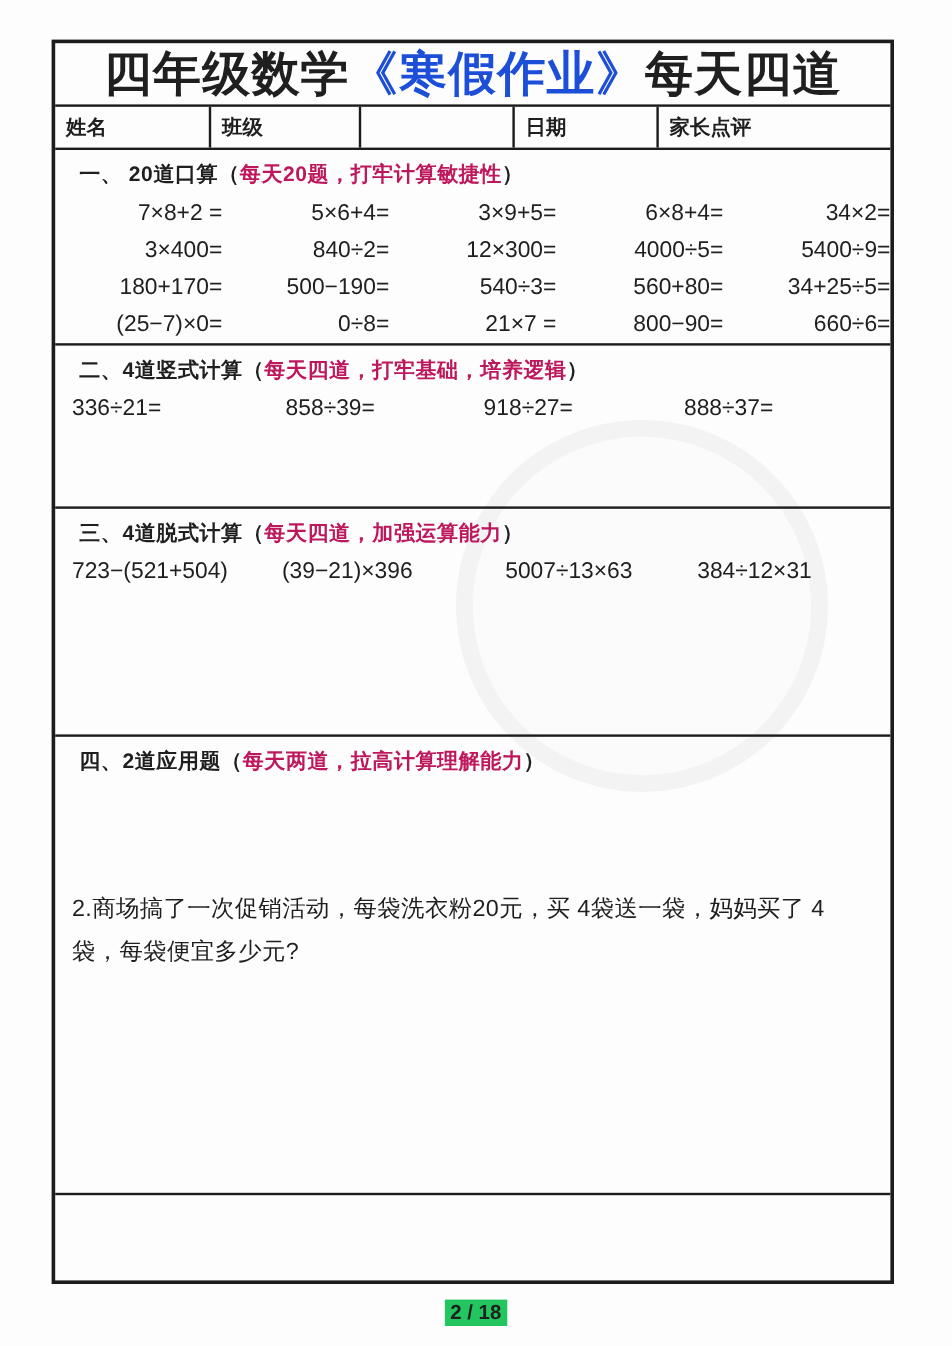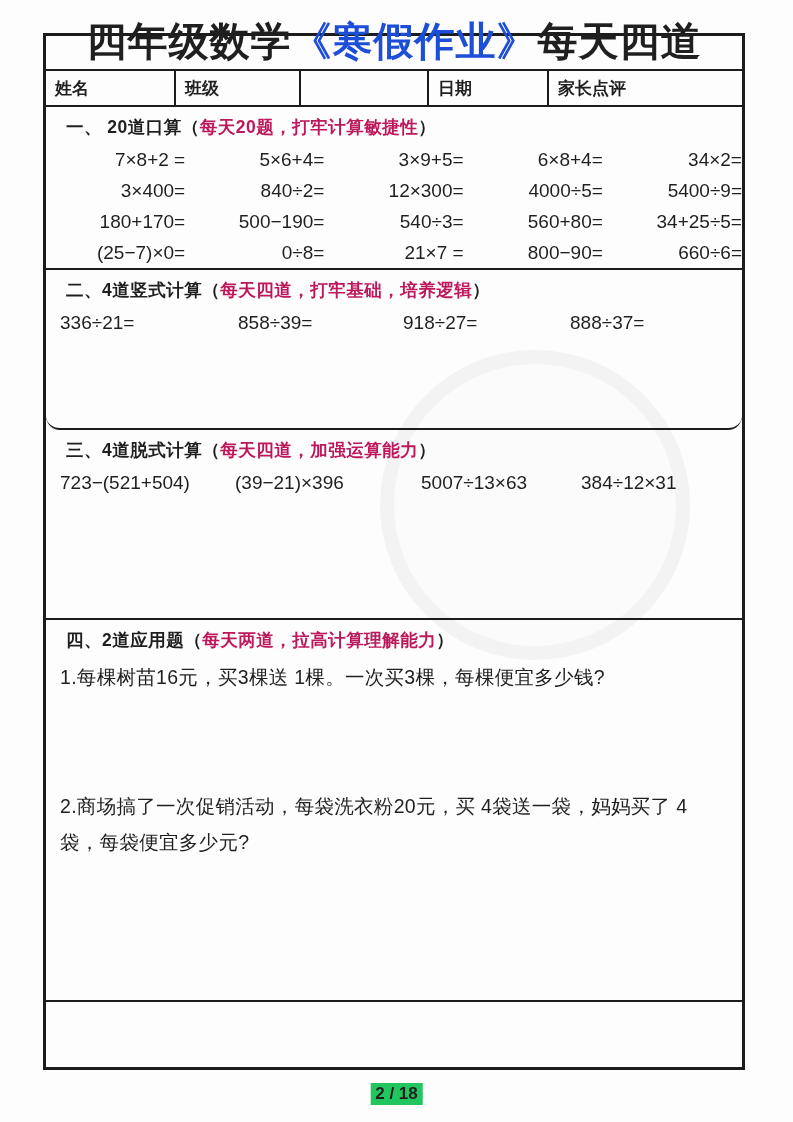--- a/index.html
+++ b/index.html
@@ -26,23 +26,23 @@
     width: 702px; height: 1037px;
     border: 3px solid #1c1c1c;
     display: flex;
     flex-direction: column;
     background: transparent;
   }
   .row-divider { border-bottom: 2px solid #1c1c1c; }
 
   
   .title-row {
-    height: 35px;
+    height: 53px;
     display: flex;
-    align-items: flex-end;
+    align-items: center;
     justify-content: center;
     font-family: "Liberation Serif", serif;
     font-weight: bold;
     font-size: 40px;
     letter-spacing: 1px;
     white-space: nowrap;
   }
   .title-highlight { color: #1d4ed8; }
 
   
@@ -64,21 +64,21 @@
   
   .section { position: relative; }
   .sec-head {
     padding: 8px 0 0 20px;
     font-size: 17.5px;
     font-weight: bold;
     letter-spacing: 0.5px;
   }
   .sec-note { color: #be185d; }
   .sec1 { height: 163px; }
-  .sec2 { height: 160px; border-radius: 14px; }
+  .sec2 { height: 136px; }
   .sec3 { height: 190px; }
   .sec4 { height: 382px; }
 
   .oral-grid {
     margin-top: 5px;
     display: grid;
     grid-template-columns: repeat(5, 1fr);
     grid-auto-rows: 31px;
     align-items: center;
     font-size: 19px;
@@ -205,21 +205,20 @@
       <span class="problem">(39−21)×396</span>
       <span class="problem">5007÷13×63</span>
       <span class="problem">384÷12×31</span>
     </div>
   </div>
 
   <div class="section sec4 row-divider">
     <div class="sec-head">
       <span>四、2道应用题</span><span>（</span><span class="sec-note">每天两道，拉高计算理解能力</span><span>）</span>
     </div>
-    <p class="word-problem first">1.每棵树苗16元，买3棵送 1棵。一次买3棵，每棵便宜多少钱?</p>
     <p class="word-problem second">2.商场搞了一次促销活动，每袋洗衣粉20元，买 4袋送一袋，妈妈买了 4袋，每袋便宜多少元?</p>
   </div>
 
   <div class="empty-row"></div>
 
 </div>
 
 <div class="page-indicator">2 / 18</div>
 
 </body></html>

